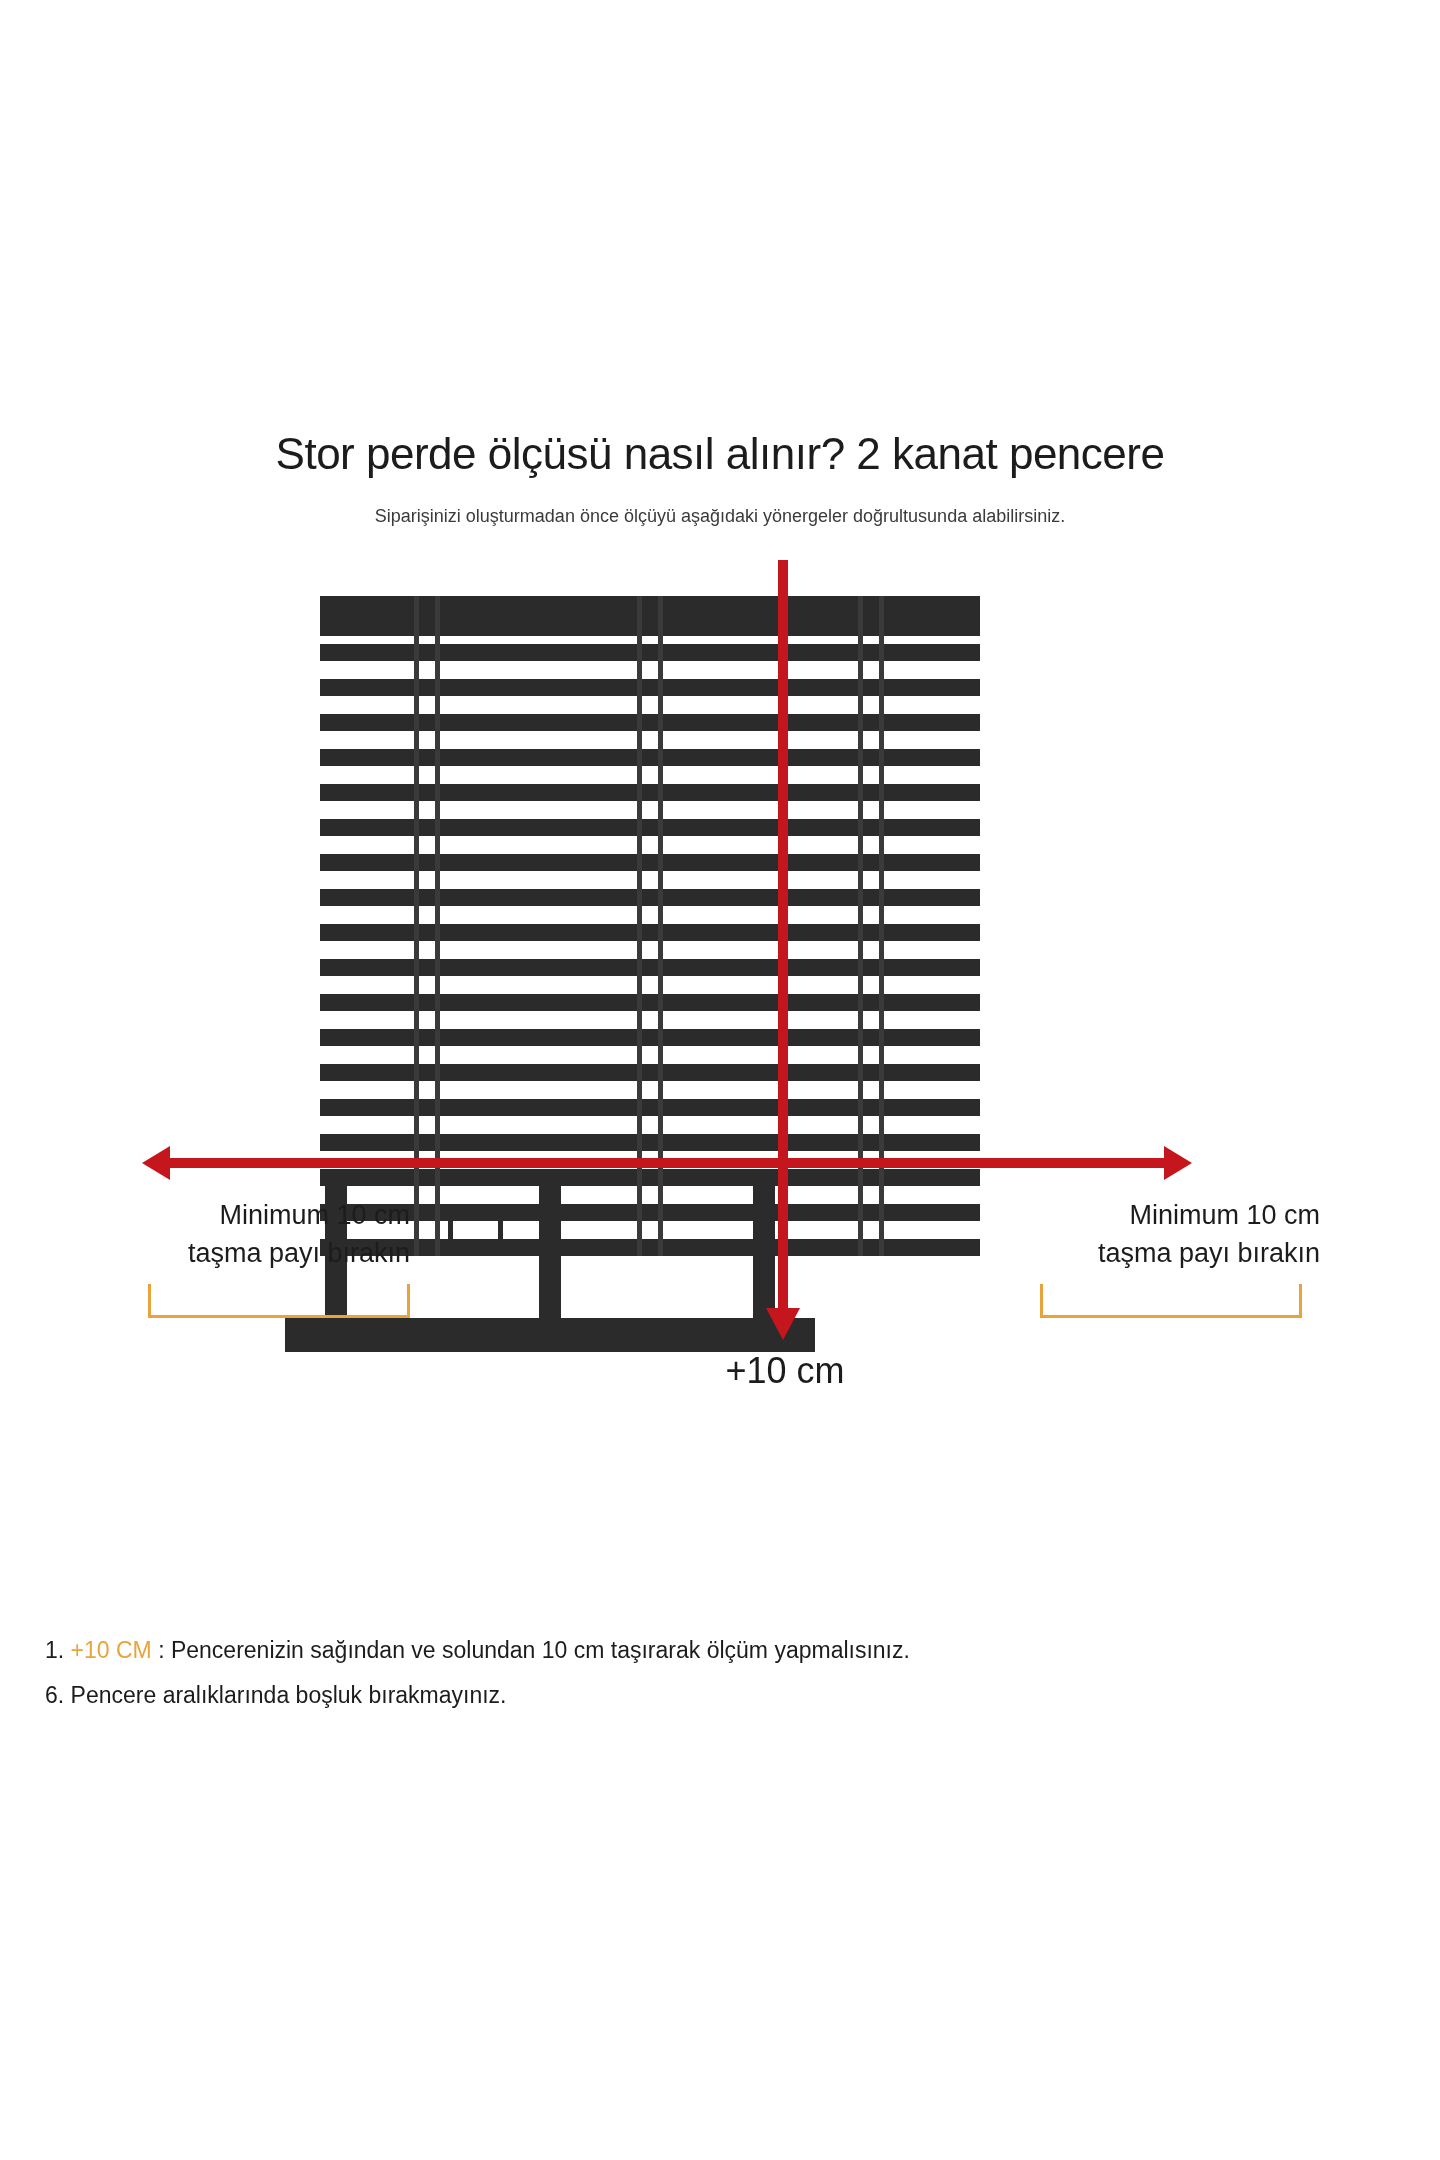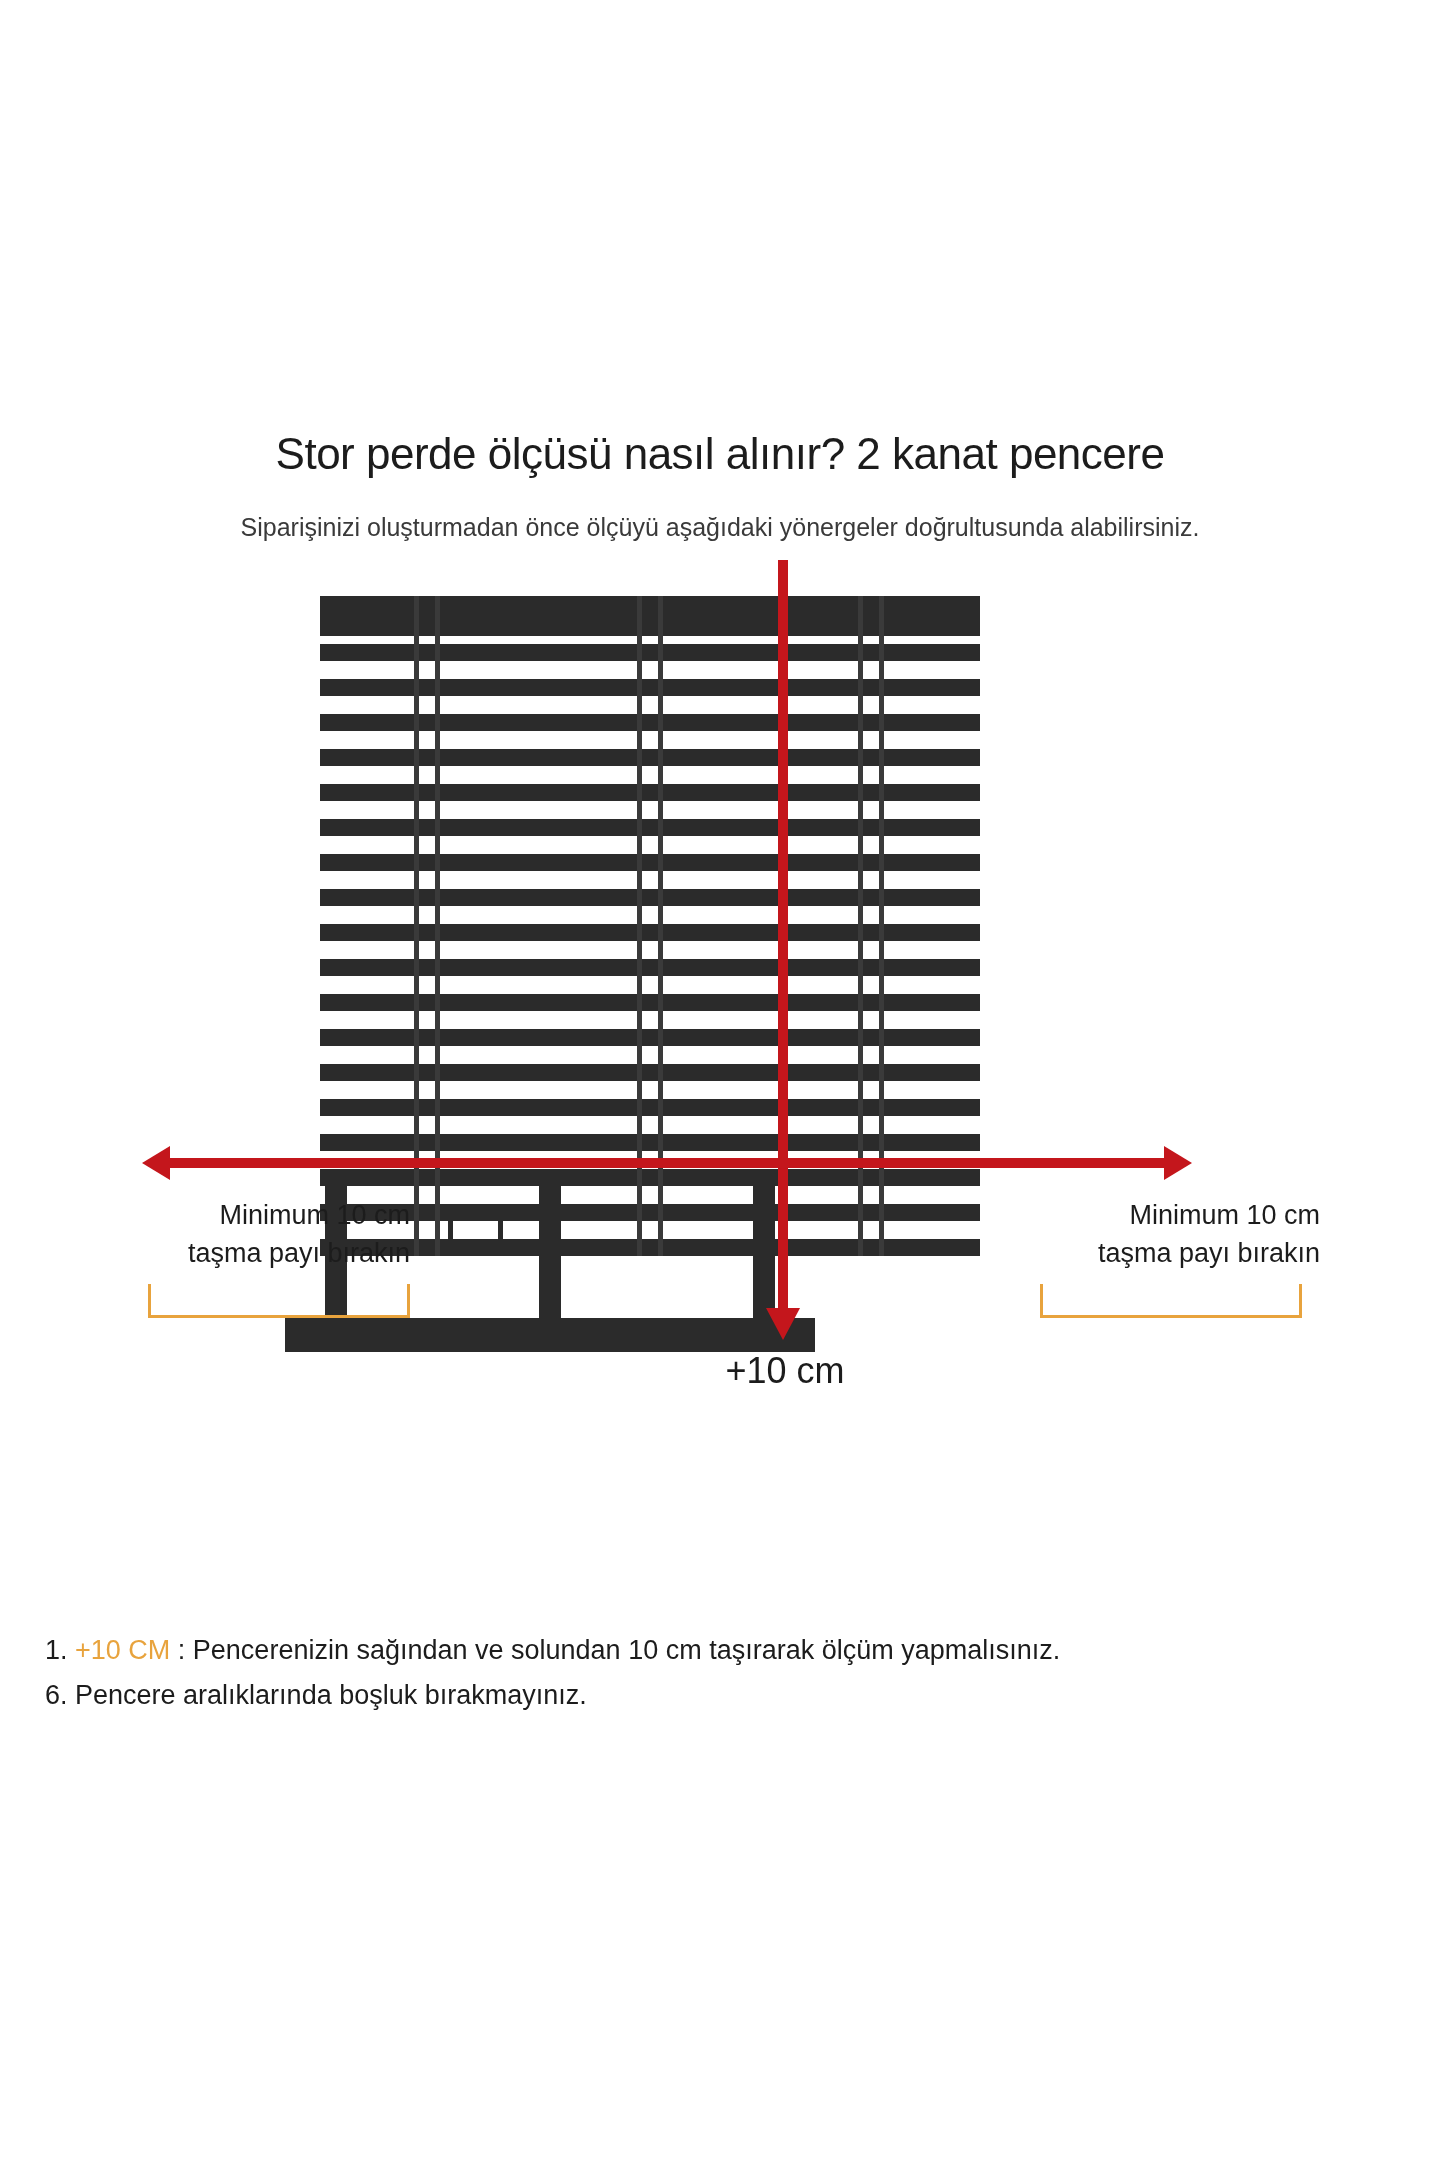--- a/index.html
+++ b/index.html
@@ -32,21 +32,21 @@
     font-weight: 400;
     color: #1c1c1c;
     letter-spacing: -0.5px;
   }
   .subtitle {
     position: absolute;
     left: 0;
     top: 488px;
     width: 1440px;
     text-align: center;
-    font-size: 25px;
+    font-size: 18px;
     font-weight: 400;
     color: #3a3a3a;
   }
   .diagram {
     position: absolute;
     left: 120px;
     top: 560px;
     width: 1200px;
     height: 1060px;
   }
@@ -206,21 +206,21 @@
     text-align: center;
     font-size: 36px;
     color: #1c1c1c;
   }
   
   .notes {
     position: absolute;
     left: 45px;
     top: 1628px;
     width: 1360px;
-    font-size: 27px;
+    font-size: 23px;
     line-height: 45px;
     color: #1c1c1c;
   }
   .notes .hl { color: #e8a33d; }
 </style>
 </head>
 <body>
 
 <div class="page">
 

